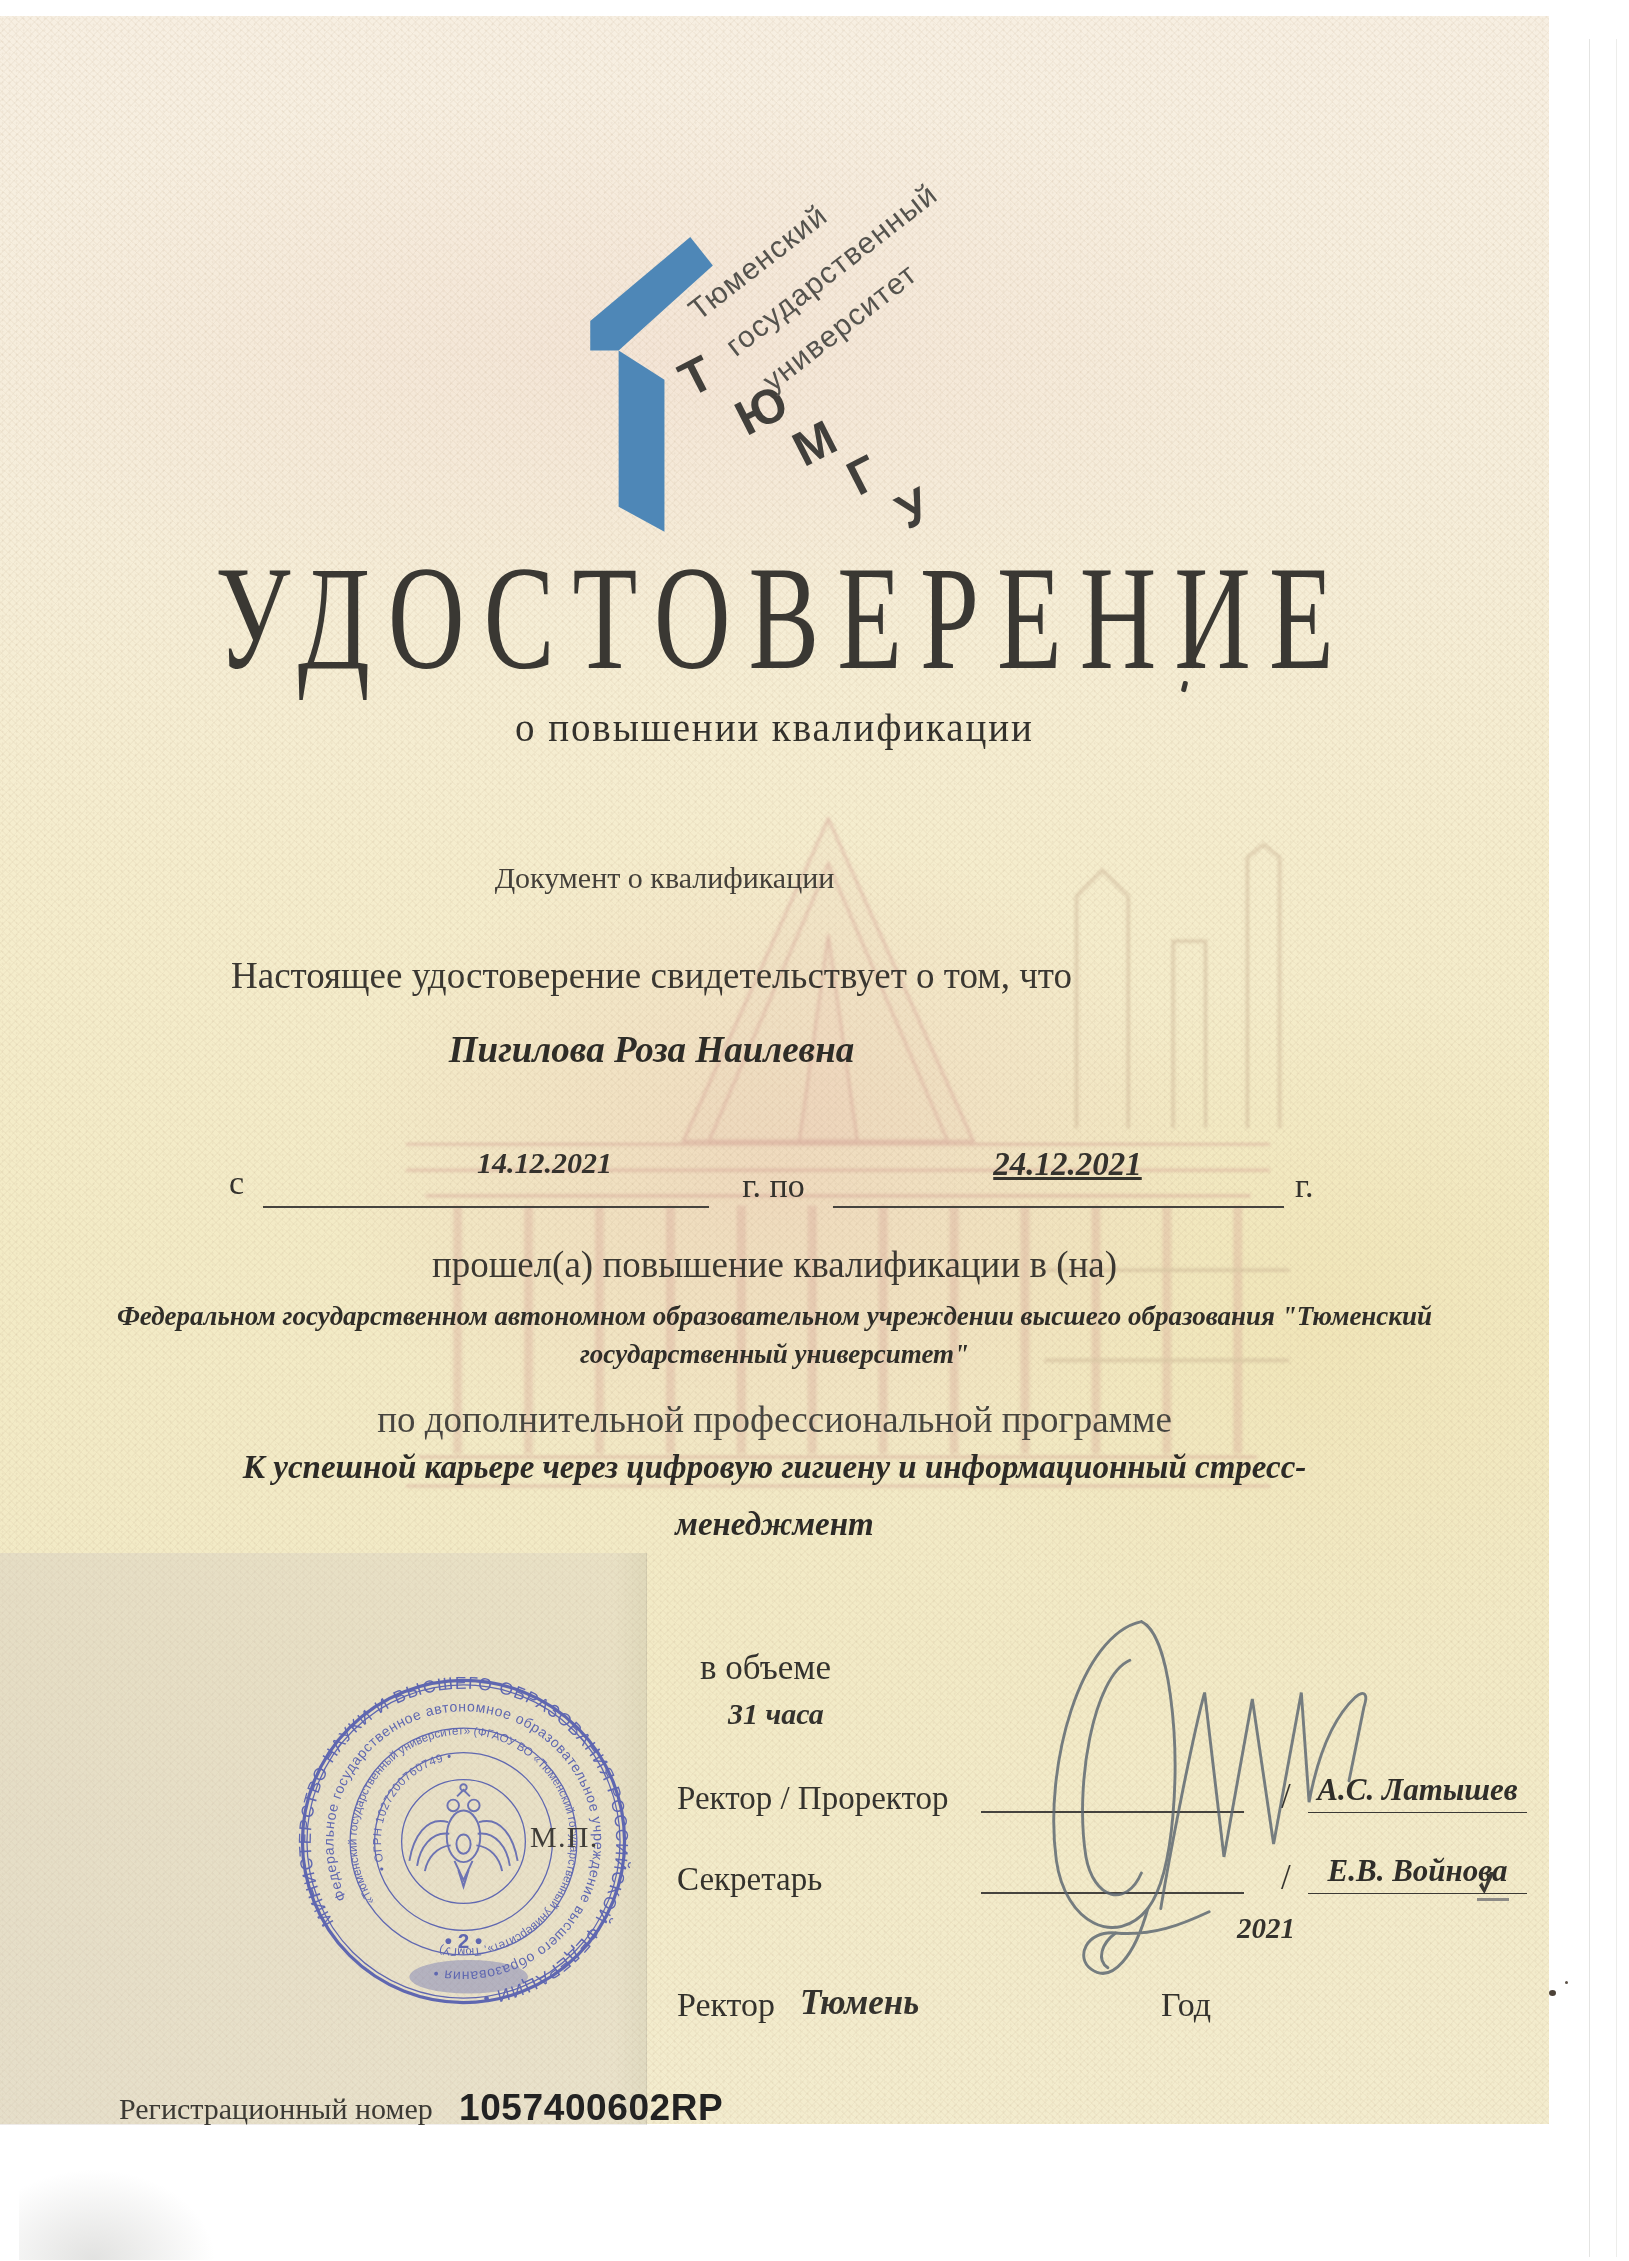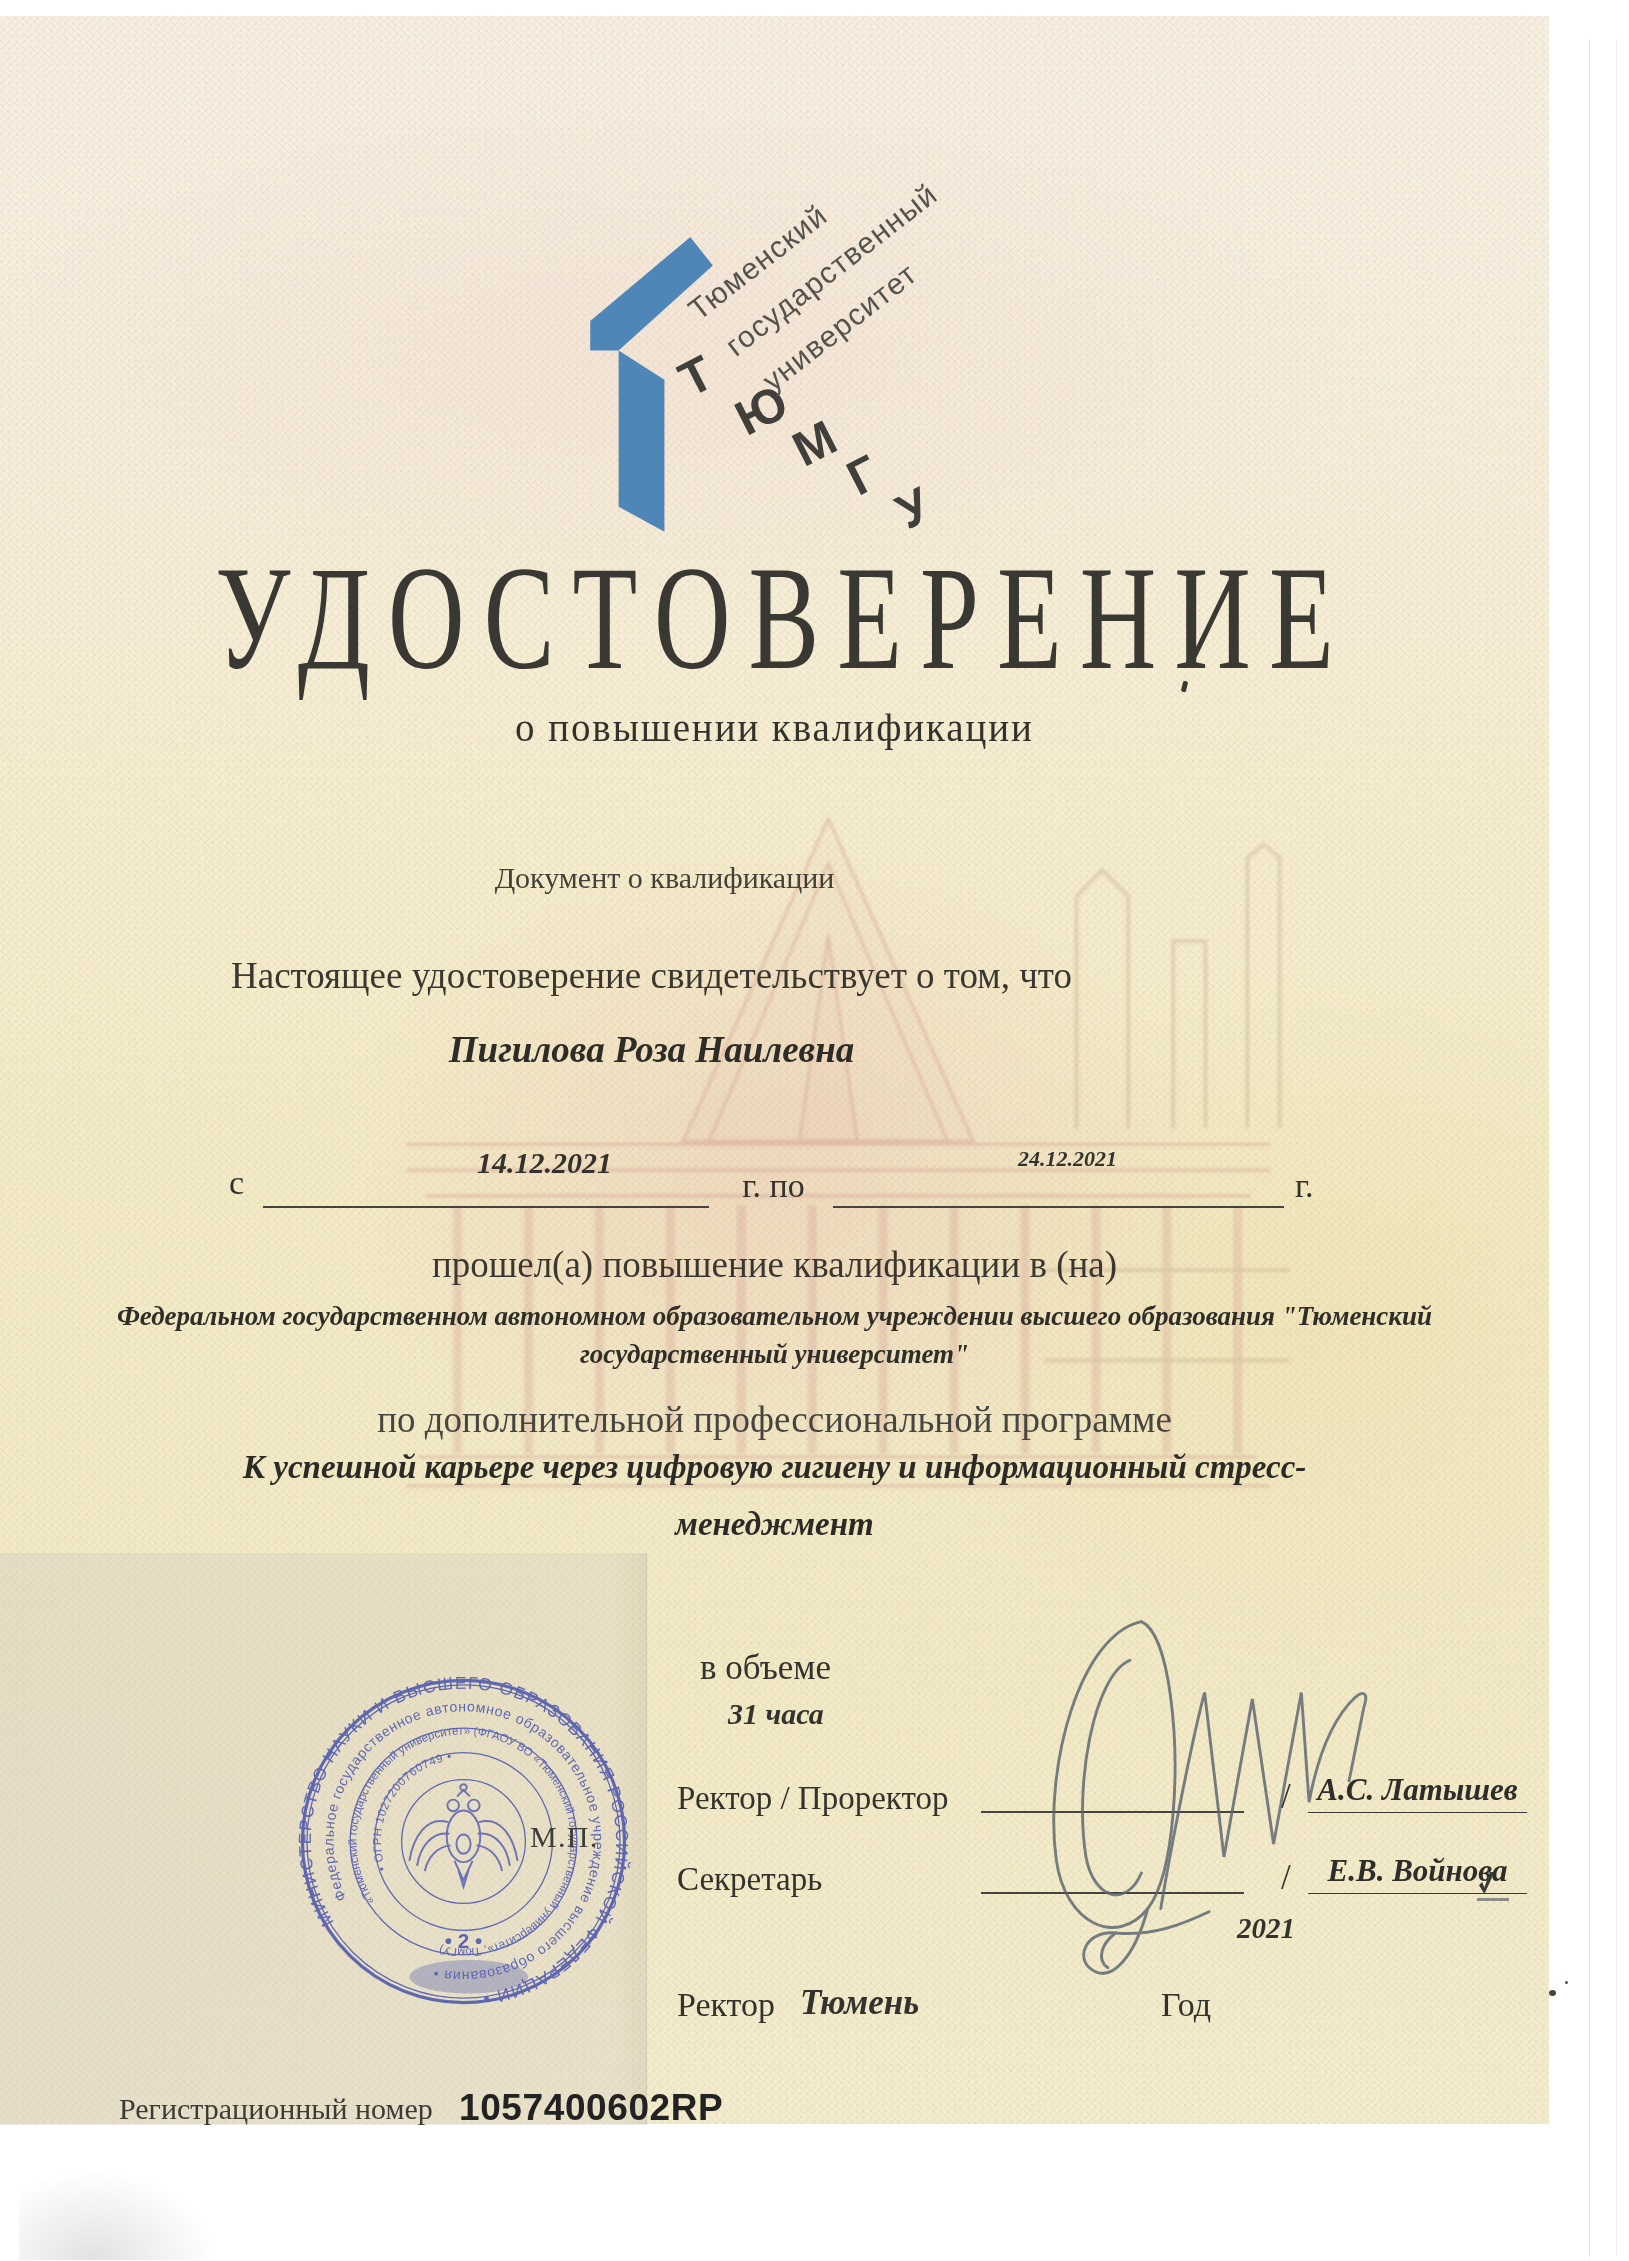--- a/index.html
+++ b/index.html
@@ -103,21 +103,21 @@
 <div class="abs content ctr" style="top:534px;font-size:106px;letter-spacing:.17em;text-indent:.17em;color:#3a3833;
             transform:scaleY(1.40);transform-origin:50% 0;white-space:nowrap;">УДОСТОВЕРЕНИЕ</div>
 <div class="abs content ctr" style="top:705px;font-size:39px;font-weight:normal;letter-spacing:1.9px;color:#33312c;">о повышении квалификации</div>
 <div class="abs content ctr" style="top:861px;font-size:30px;color:#433f39;left:-110px;">Документ о квалификации</div>
 <div class="abs content ctr" style="top:954px;font-size:37px;color:#3a3731;left:-123px;">Настоящее удостоверение свидетельствует о том, что</div>
 <div class="abs content ctr bi" style="top:1028px;font-size:37px;color:#2e2c27;left:-123px;">Пигилова Роза Наилевна</div>
 
 <div class="abs content" style="left:229px;top:1164px;font-size:34px;">с</div>
 <div class="abs content bi ctr" style="left:335px;width:419px;top:1146px;font-size:30px;">14.12.2021</div>
 <div class="abs content ctr" style="left:696px;width:155px;top:1167px;font-size:34px;text-align:center;">г. по</div>
-<div class="abs content bi ctr" style="left:858px;width:419px;top:1146px;font-size:22px;">24.12.2021</div>
+<div class="abs content bi ctr" style="left:858px;width:419px;top:1146px;font-size:33px;text-decoration:underline;">24.12.2021</div>
 <div class="abs content" style="left:1295px;top:1167px;font-size:34px;">г.</div>
 <div class="abs content rule" style="left:263px;top:1206px;width:446px;"></div>
 <div class="abs content rule" style="left:833px;top:1206px;width:451px;"></div>
 
 <div class="abs content ctr" style="top:1243px;font-size:37px;color:#3a3731;">прошел(а) повышение квалификации в (на)</div>
 <div class="abs content ctr bi" style="top:1301px;font-size:27px;color:#2f2d28;">Федеральном государственном автономном образовательном учреждении высшего образования "Тюменский</div>
 <div class="abs content ctr bi" style="top:1339px;font-size:27px;color:#2f2d28;">государственный университет"</div>
 <div class="abs content ctr" style="top:1398px;font-size:37px;color:#474540;">по дополнительной профессиональной программе</div>
 <div class="abs content ctr bi" style="top:1449px;font-size:33px;color:#2c2a26;">К успешной карьере через цифровую гигиену и информационный стресс-</div>
 <div class="abs content ctr bi" style="top:1506px;font-size:33px;color:#2c2a26;">менеджмент</div>

